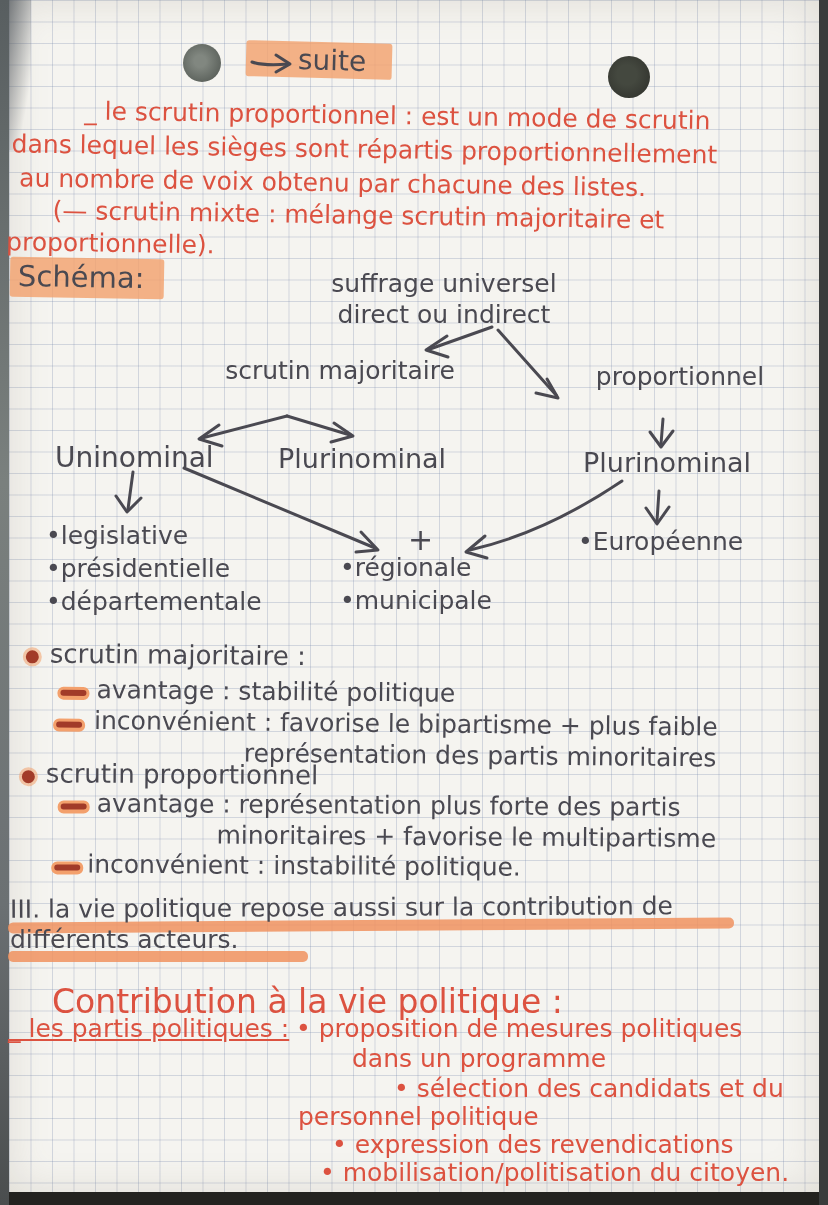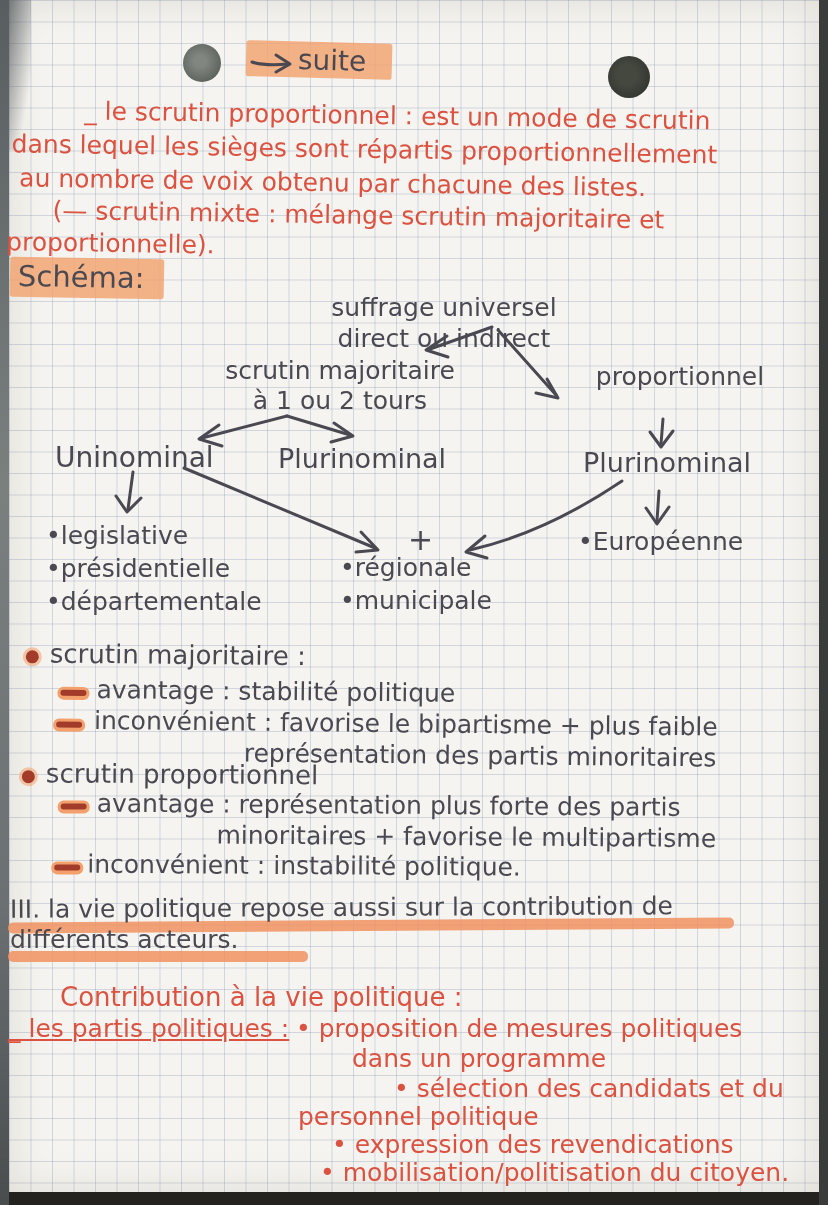--- a/index.html
+++ b/index.html
@@ -102,27 +102,26 @@
   <div style="position:absolute;left:0;top:0;transform:rotate(0.9deg);transform-origin:0 0;">
     <div class="txt red" style="left:86px;top:95px;">_ le scrutin proportionnel : est un mode de scrutin</div>
     <div class="txt red" style="left:14px;top:129px;">dans lequel les sièges sont répartis proportionnellement</div>
     <div class="txt red" style="left:22px;top:163px;">au nombre de voix obtenu par chacune des listes.</div>
     <div class="txt red" style="left:56px;top:195px;">(— scrutin mixte : mélange scrutin majoritaire et</div>
     <div class="txt red" style="left:10px;top:227px;">proportionnelle).</div>
   </div>
 
   <div class="txt dark" style="left:18px;top:260px;font-size:29px;transform:rotate(1deg);">Schéma:</div>
 
-  <div class="txt dark center" style="left:310px;top:268px;width:268px;line-height:31px;margin-top:24px;">
+  <div class="txt dark center" style="left:310px;top:268px;width:268px;line-height:31px;">
     <div>suffrage universel</div>
     <div>direct ou indirect</div>
   </div>
   <div class="txt dark center" style="left:200px;top:356px;width:280px;line-height:30px;">
     <div>scrutin majoritaire</div>
-    <div>à 1 ou 2 tours</div>
   </div>
   <div class="txt dark center" style="left:580px;top:362px;width:200px;line-height:29px;">
     <div>proportionnel</div>
   </div>
   <div class="txt dark" style="left:55px;top:441px;font-size:28px;">Uninominal</div>
   <div class="txt dark" style="left:278px;top:443px;font-size:27px;">Plurinominal</div>
   <div class="txt dark" style="left:583px;top:447px;font-size:27px;">Plurinominal</div>
 
   <div class="txt dark" style="left:46px;top:519px;line-height:33px;">
     <div><span class="ink-bullet">•</span><span>legislative</span></div>
@@ -158,21 +157,21 @@
     <div class="txt dark" style="left:97px;top:788px;">avantage : représentation plus forte des partis</div>
     <div class="txt dark" style="left:217px;top:819px;">minoritaires + favorise le multipartisme</div>
     <div class="dashmark" style="left:52px;top:861px;"></div>
     <div class="txt dark" style="left:88px;top:849px;">inconvénient : instabilité politique.</div>
   </div>
 
   <div class="txt dark" style="left:10px;top:893px;font-size:25px;transform:rotate(-0.3deg);">III. la vie politique repose aussi sur la contribution de</div>
   <div class="txt dark" style="left:10px;top:925px;font-size:25px;">différents acteurs.</div>
 
   <div style="position:absolute;left:0;top:0;">
-    <div class="txt red" style="left:60px;top:982px;font-size:26px;">Contribution à la vie politique :</div>
+    <div class="txt red" style="left:52px;top:982px;font-size:33px;">Contribution à la vie politique :</div>
     <div class="txt red" style="left:8px;top:1014px;text-decoration:underline;">_ les partis politiques :</div>
     <div class="txt red" style="left:296px;top:1014px;">• proposition de mesures politiques</div>
     <div class="txt red" style="left:352px;top:1044px;">dans un programme</div>
     <div class="txt red" style="left:394px;top:1074px;">• sélection des candidats et du</div>
     <div class="txt red" style="left:298px;top:1102px;">personnel politique</div>
     <div class="txt red" style="left:332px;top:1130px;">• expression des revendications</div>
     <div class="txt red" style="left:320px;top:1158px;">• mobilisation/politisation du citoyen.</div>
   </div>
 </div>
 

